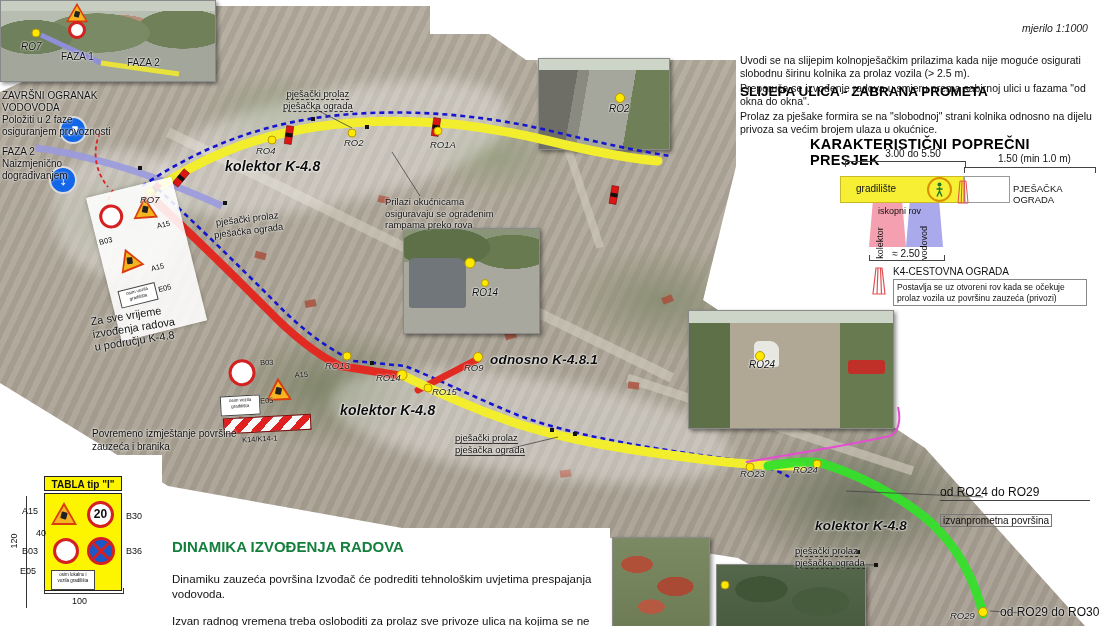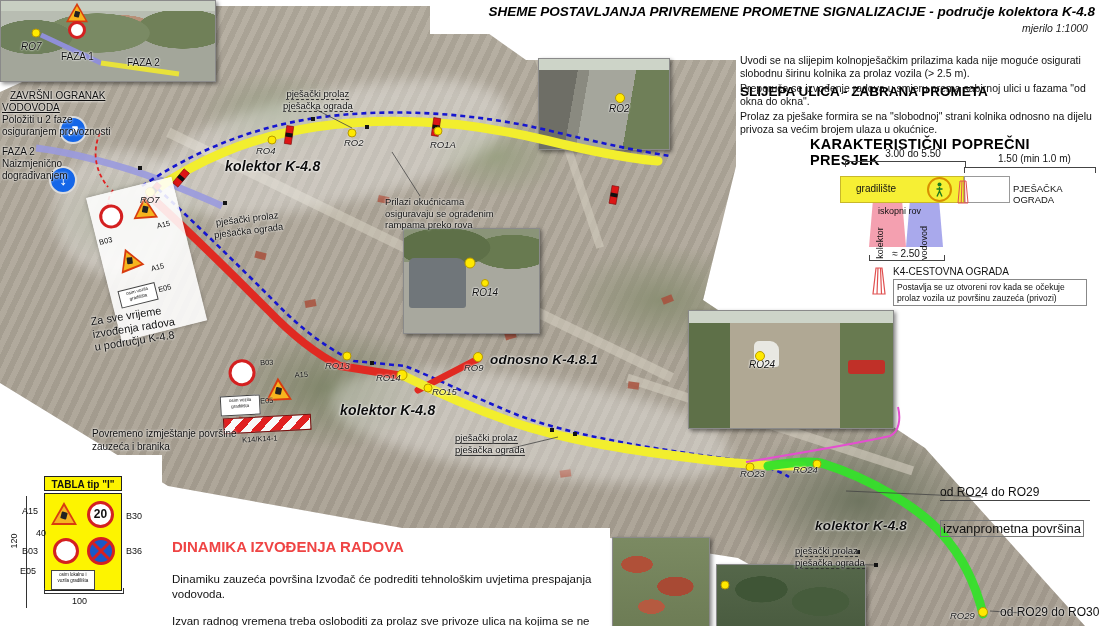--- a/index.html
+++ b/index.html
@@ -52,21 +52,21 @@
   .rp-head{position:absolute;font-weight:bold;font-size:13.5px;color:#000;}
   .rp-body{position:absolute;font-size:10.5px;line-height:13px;color:#111;}
   .rp-body p{margin:0 0 2px 0;}
   .dimline-top{position:absolute;height:5px;border-top:1px solid #444;border-left:1px solid #444;border-right:1px solid #444;}
   .dimline-bot{position:absolute;height:5px;border-bottom:1px solid #444;border-left:1px solid #444;border-right:1px solid #444;}
   .vtext{position:absolute;font-size:9px;transform:rotate(-90deg);white-space:nowrap;}
   
   .tabla-box{position:absolute;background:var(--board_yellow,#fdf400);border:1.2px solid #222;box-sizing:border-box;}
   .tlabel{position:absolute;font-size:9px;color:#111;}
   
-  .din-head{position:absolute;font-weight:bold;font-size:15px;color:#ef4444;}
+  .din-head{position:absolute;font-weight:bold;font-size:15px;color:#15803d;}
   .din-body{position:absolute;font-size:11.5px;line-height:15px;color:#111;
             text-shadow:0 0 2px rgba(255,255,255,.9);}
   .din-body p{margin:12px 0 2px 0;}
   .title{position:absolute;font:bold italic 13.5px "Liberation Sans",sans-serif;color:#000;text-align:right;}
   .scale{position:absolute;font:italic 10.5px "Liberation Sans",sans-serif;color:#222;}
 </style>
 </head>
 <body>
 
 <div id="sheet">
@@ -260,21 +260,21 @@
     <div class="e05p" style="left:8px;top:42px;width:36px;height:16px;">
       <span>osim vozila</span><br>
       <span>gradilišta</span>
     </div>
     <div class="slabel" style="left:48px;top:44px;">E05</div>
     <div class="k14" style="left:10px;top:64px;width:86px;height:14px;"></div>
     <div class="slabel" style="left:28px;top:82px;">K14/K14-1</div>
   </div>
 
   <div class="note" style="left:2px;top:90px;width:140px;z-index:8;font-size:10px;line-height:12px;">
-    <span style="text-decoration:underline;margin-left:8px;">ZAVRŠNI OGRANAK VODOVODA</span><br>
+    <span style="">ZAVRŠNI OGRANAK VODOVODA</span><br>
     <span>Položiti u 2 faze</span><br>
     <span>osiguranjem provoznosti</span>
   </div>
   <div class="note" style="left:2px;top:146px;width:120px;z-index:8;font-size:10px;line-height:12px;">
     <span>FAZA 2</span><br>
     <span>Naizmjenično dograđivanjem</span>
   </div>
 
   <div class="ro" style="left:140px;top:194px;z-index:8;">RO7</div>
   <div class="kol" style="left:225px;top:158px;z-index:8;">kolektor K-4.8</div>
@@ -313,33 +313,32 @@
   <div class="note" style="left:455px;top:432px;z-index:8;text-align:left;">
     <span style="border-bottom:1px solid #333;">pješački prolaz</span><br>
     <span style="border-bottom:1px solid #333;">pješačka ograda</span>
   </div>
 
   <div class="ro" style="left:740px;top:468px;z-index:8;">RO23</div>
   <div class="ro" style="left:793px;top:464px;z-index:8;">RO24</div>
 
   <div class="abs" style="left:940px;top:485px;width:150px;z-index:8;text-align:left;">
     <div style="font-size:12px;border-bottom:1px solid #444;padding-bottom:1px;">od RO24 do RO29</div>
-    <div style="font-size:13px;border:1px solid #777;display:inline-block;padding:0 2px;margin-top:19px;">izvanprometna površina</div>
+    <div style="font-size:10px;border:1px solid #777;display:inline-block;padding:0 2px;margin-top:13px;">izvanprometna površina</div>
   </div>
 
   <div class="kol" style="left:815px;top:518px;font-size:13.5px;z-index:8;">kolektor K-4.8</div>
   <div class="note" style="left:795px;top:545px;z-index:8;">
     <span style="border-bottom:1px dashed #333;">pješački prolaz</span><br>
     <span style="border-bottom:1px dashed #333;">pješačka ograda</span>
   </div>
 
   <div class="ro" style="left:950px;top:610px;z-index:8;">RO29</div>
   <div class="note" style="left:1000px;top:607px;font-size:12px;z-index:8;">od RO29 do RO30</div>
 
-  <div class="title" style="left:440px;top:4px;width:655px;z-index:9;">SHEME POSTAVLJANJA PRIVREMENE PROMETNE SIGNALIZACIJE - područje kolektora K-4.8</div>
   <div class="scale" style="left:1022px;top:22px;z-index:9;">mjerilo 1:1000</div>
 
   <div class="rp-head" style="left:740px;top:37px;margin-top:47px;">SLIJEPA ULICA - ZABRANA PROMETA</div>
   <div class="rp-body" style="left:740px;top:54px;width:356px;">
     <p>Uvodi se na slijepim kolnopješačkim prilazima kada nije moguće osigurati slobodnu širinu kolnika za prolaz vozila (&gt; 2.5 m).</p>
     <p>Preporuča se izvođenje radova u smjeru prema sabirnoj ulici u fazama "od okna do okna".</p>
     <p>Prolaz za pješake formira se na "slobodnoj" strani kolnika odnosno na dijelu privoza sa većim brojem ulaza u okućnice.</p>
   </div>
 
   <div class="rp-head" style="left:810px;top:136px;font-size:14.5px;letter-spacing:.3px;">KARAKTERISTIČNI POPREČNI PRESJEK</div>

